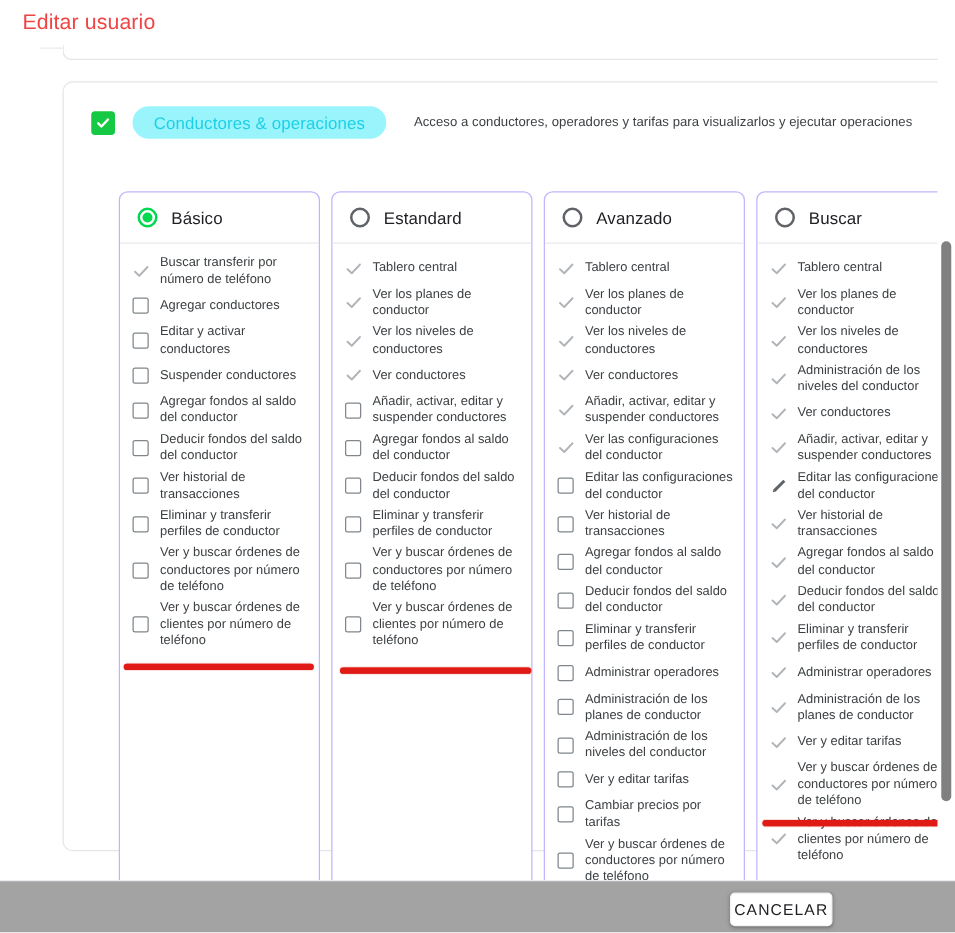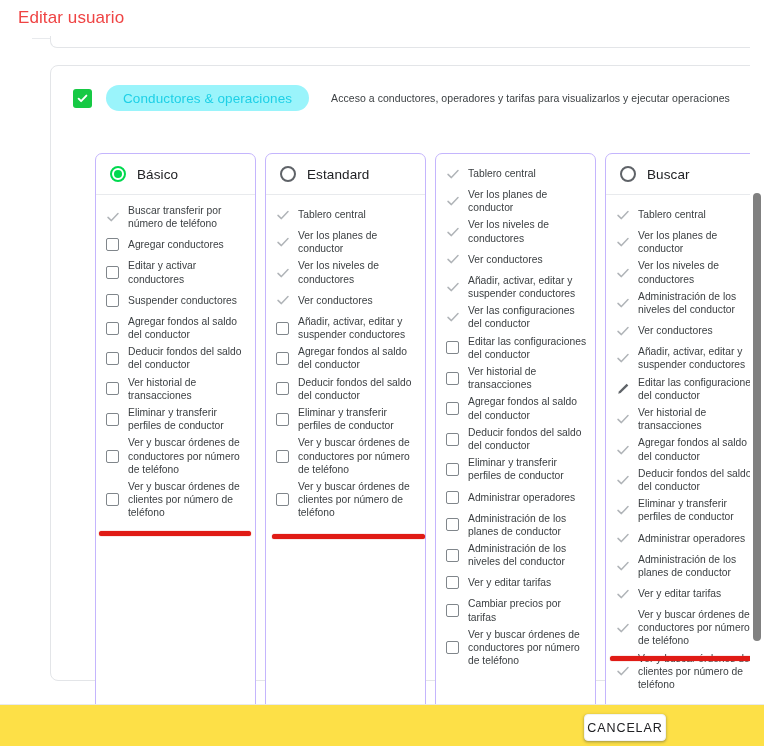--- a/index.html
+++ b/index.html
@@ -110,21 +110,21 @@
 
   
   .redline {
     position: absolute; height: 5px; background: #e01b15;
     border-radius: 3px; box-shadow: 0 0 1px rgba(210,20,15,.9);
   }
 
   
   .footer {
     position: absolute; left: 0; top: 704px; width: 764px; height: 42px;
-    background: #fde047; border-top: 1px solid #e8eaed; text-align: right;
+    background: #a3a3a3; border-top: 1px solid #e8eaed; text-align: right;
   }
   .btn {
     position: absolute; top: 9px; height: 27px;
     border-radius: 4px; font-size: 12.5px; letter-spacing: .9px;
     display: flex; align-items: center; justify-content: center;
     font-weight: 500;
   }
   .btn-cancel {
     left: 584px; width: 82px; background: #fff; color: #202124;
     border: 1px solid #f1f3f4;
@@ -312,20 +312,24 @@
               <div class="perm">
                 <span class="mark">
                   <span class="box"></span>
                 </span>
                 <span class="perm-label">Ver y buscar órdenes de clientes por número de teléfono</span>
               </div>
             </div>
             <div class="redline" style="top: 380px; left: 6px; width: 153px; background: rgb(224, 27, 21);"></div>
           </div>
           <div class="col">
+            <div class="col-head">
+              <div class="radio"></div>
+              <div class="col-title">Avanzado</div>
+            </div>
             <div class="col-list">
               <div class="perm">
                 <span class="mark tick">
                   <svg width="14" height="14" viewBox="0 0 14 14">
                     <path d="M2 7.4 L5.4 10.6 L12 3.6" fill="none" stroke="#b0b4b8" stroke-width="1.5" stroke-linecap="round" stroke-linejoin="round"></path>
                   </svg>
                 </span>
                 <span class="perm-label">Tablero central</span>
               </div>
               <div class="perm">

